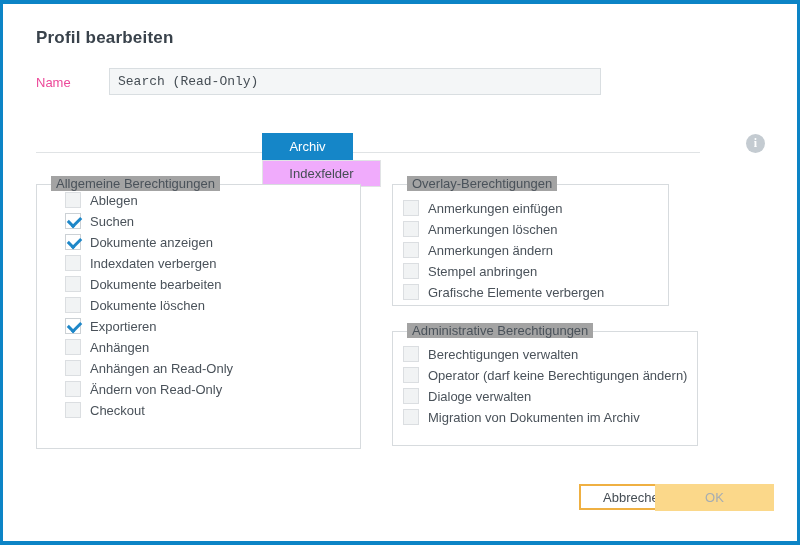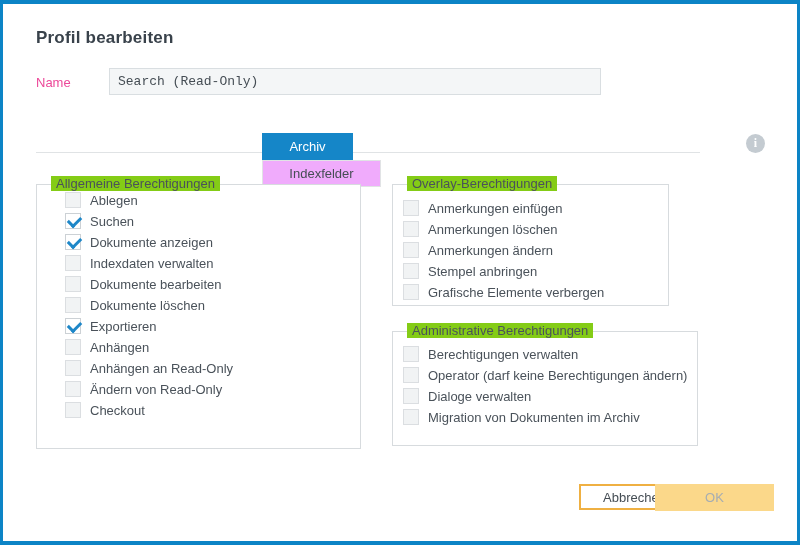--- a/index.html
+++ b/index.html
@@ -36,21 +36,21 @@
 
   .info-icon {
     position:absolute; left:743px; top:130px; width:19px; height:19px;
     background:#c4cbd1; border-radius:50%; color:#fff;
     font-size:12px; font-weight:bold; font-family:"Liberation Serif","DejaVu Serif",serif;
     display:flex; align-items:center; justify-content:center; cursor:pointer;
   }
 
   .group { position:absolute; border:1px solid #d7dbde; background:#fff; }
   .group-legend {
-    position:absolute; top:-9px; left:14px; background:#84cc16; padding:0 5px;
+    position:absolute; top:-9px; left:14px; background:#a3a3a3; padding:0 5px;
     font-size:13px; color:#4a525a; white-space:nowrap;
   }
   .group .rows { position:absolute; left:0; right:6px; }
 
   .group-general { left:33px; top:180px; width:325px; height:265px; }
   .group-general .rows { top:5px; left:18px; }
   .group-overlay { left:389px; top:180px; width:277px; height:122px; }
   .group-overlay .rows { top:13px; left:0; }
   .group-admin { left:389px; top:327px; width:306px; height:115px; }
   .group-admin .rows { top:12px; left:0; }
@@ -106,21 +106,21 @@
     <div class="cb-row">
           <span class="cb-box"></span><span>Ablegen</span>
         </div>
         <div class="cb-row">
           <span class="cb-box checked"></span><span>Suchen</span>
         </div>
         <div class="cb-row">
           <span class="cb-box checked"></span><span>Dokumente anzeigen</span>
         </div>
         <div class="cb-row">
-          <span class="cb-box"></span><span>Indexdaten verwalten</span>
+          <span class="cb-box"></span><span>Indexdaten verbergen</span>
         </div>
         <div class="cb-row">
           <span class="cb-box"></span><span>Dokumente bearbeiten</span>
         </div>
         <div class="cb-row">
           <span class="cb-box"></span><span>Dokumente löschen</span>
         </div>
         <div class="cb-row">
           <span class="cb-box checked"></span><span>Exportieren</span>
         </div>

